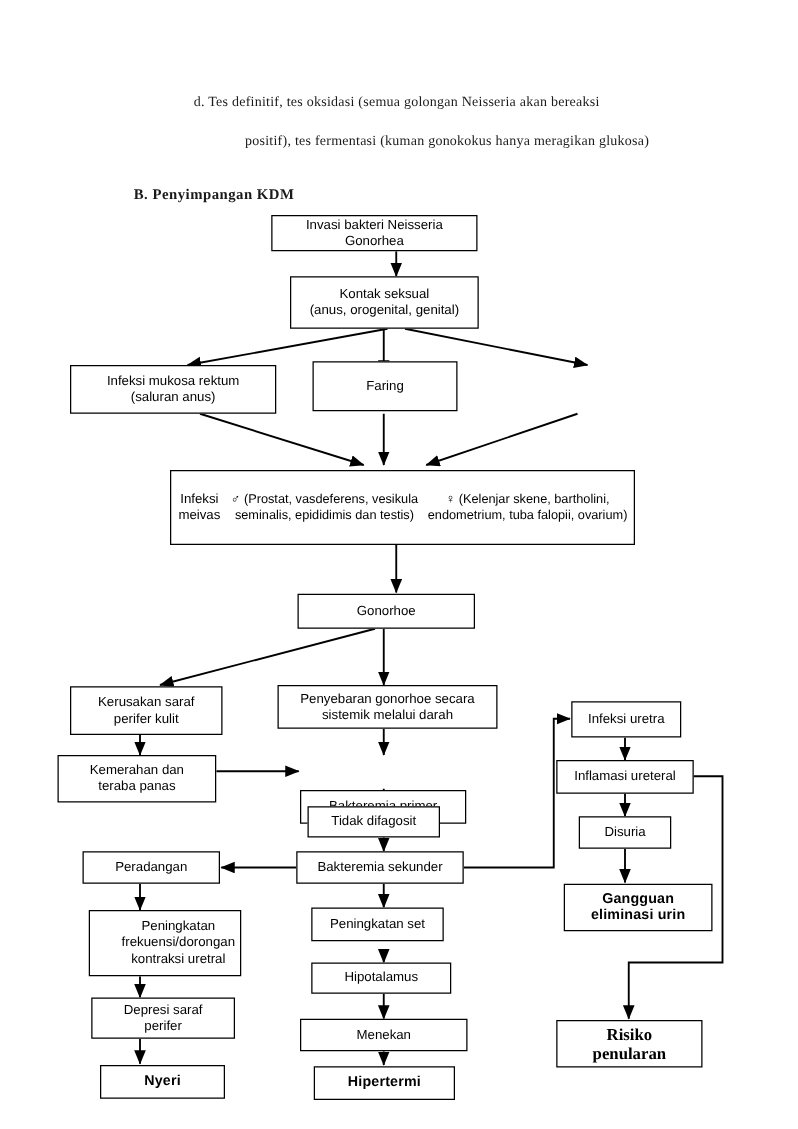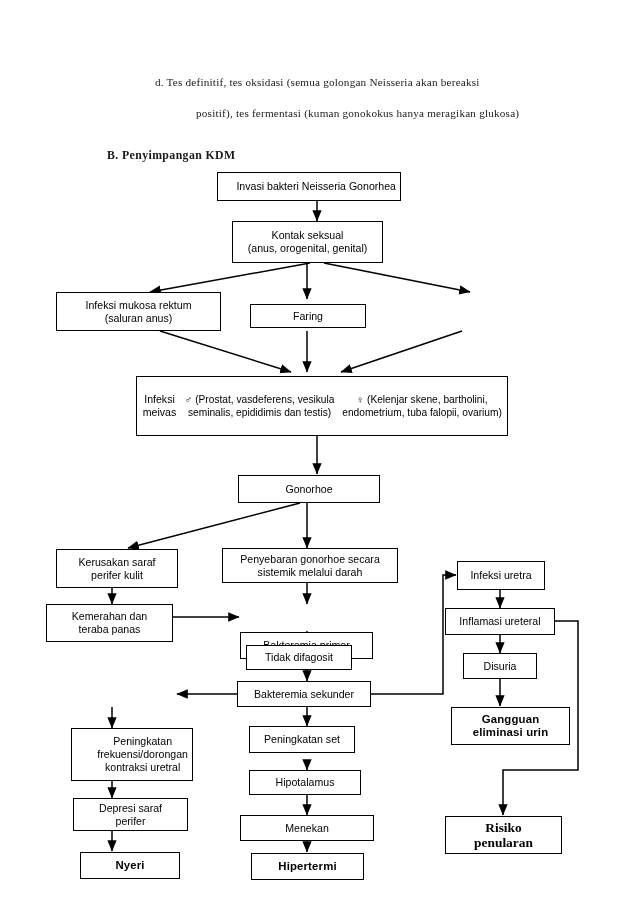--- a/index.html
+++ b/index.html
@@ -108,35 +108,35 @@
       <line x1="500" y1="590" x2="500" y2="608"></line>
 
       <line x1="500" y1="634" x2="500" y2="653"></line>
 
       <line x1="500" y1="679" x2="500" y2="706"></line>
 
       <path d="M554,621 L578,621 L578,770 L503,770 L503,815"></path>
     </g>
   </svg>
 
-  <div class="box" style="left:217px;top:172px;width:184px;height:29px;justify-content:flex-end;">
+  <div class="box" style="left:217px;top:172px;width:165px;height:29px;">
     <span class="box-inner">Invasi bakteri Neisseria Gonorhea</span>
   </div>
 
   <div class="box" style="left:232px;top:221px;width:151px;height:42px;">
     <span class="box-inner">Kontak seksual
 (anus, orogenital, genital)</span>
   </div>
 
   <div class="box" style="left:56px;top:292px;width:165px;height:39px;">
     <span class="box-inner">Infeksi mukosa rektum
 (saluran anus)</span>
   </div>
 
-  <div class="box" style="left:250px;top:304px;width:116px;height:24px;">
+  <div class="box" style="left:250px;top:289px;width:116px;height:40px;">
     <span class="box-inner">Faring</span>
   </div>
 
 
   <div class="box" style="left:136px;top:376px;width:372px;height:60px;flex-direction:row;justify-content:center;">
     <span class="box-inner">Infeksi meivas</span>
     <span class="box-inner gsym">♂  (Prostat, vasdeferens, vesikula seminalis, epididimis dan testis)</span>
     <span class="box-inner gsym">♀  (Kelenjar skene, bartholini, endometrium, tuba falopii, ovarium)</span>
   </div>
 
@@ -172,20 +172,23 @@
   </div>
 
   <div class="box" style="left:246px;top:645px;width:106px;height:25px;">
     <span class="box-inner">Tidak difagosit</span>
   </div>
 
   <div class="box" style="left:463px;top:653px;width:74px;height:26px;">
     <span class="box-inner">Disuria</span>
   </div>
 
+  <div class="box" style="left:66px;top:681px;width:110px;height:26px;">
+    <span class="box-inner">Peradangan</span>
+  </div>
 
   <div class="box" style="left:237px;top:681px;width:134px;height:26px;">
     <span class="box-inner">Bakteremia sekunder</span>
   </div>
 
   <div class="box bold" style="left:451px;top:707px;width:119px;height:38px;">
     <span class="box-inner">Gangguan
 eliminasi urin</span>
   </div>
 

